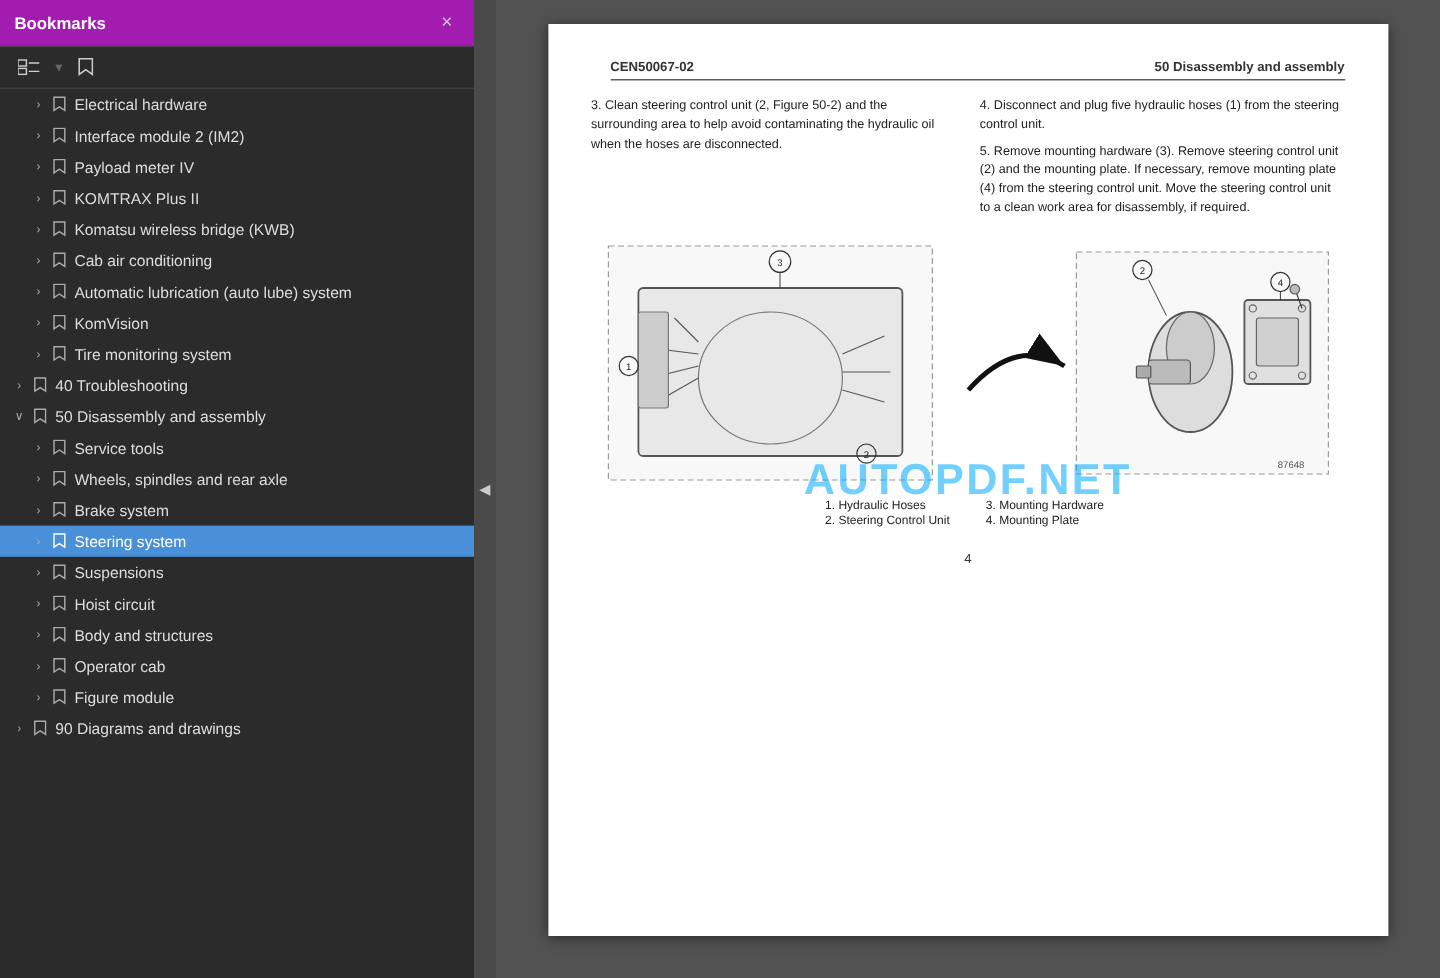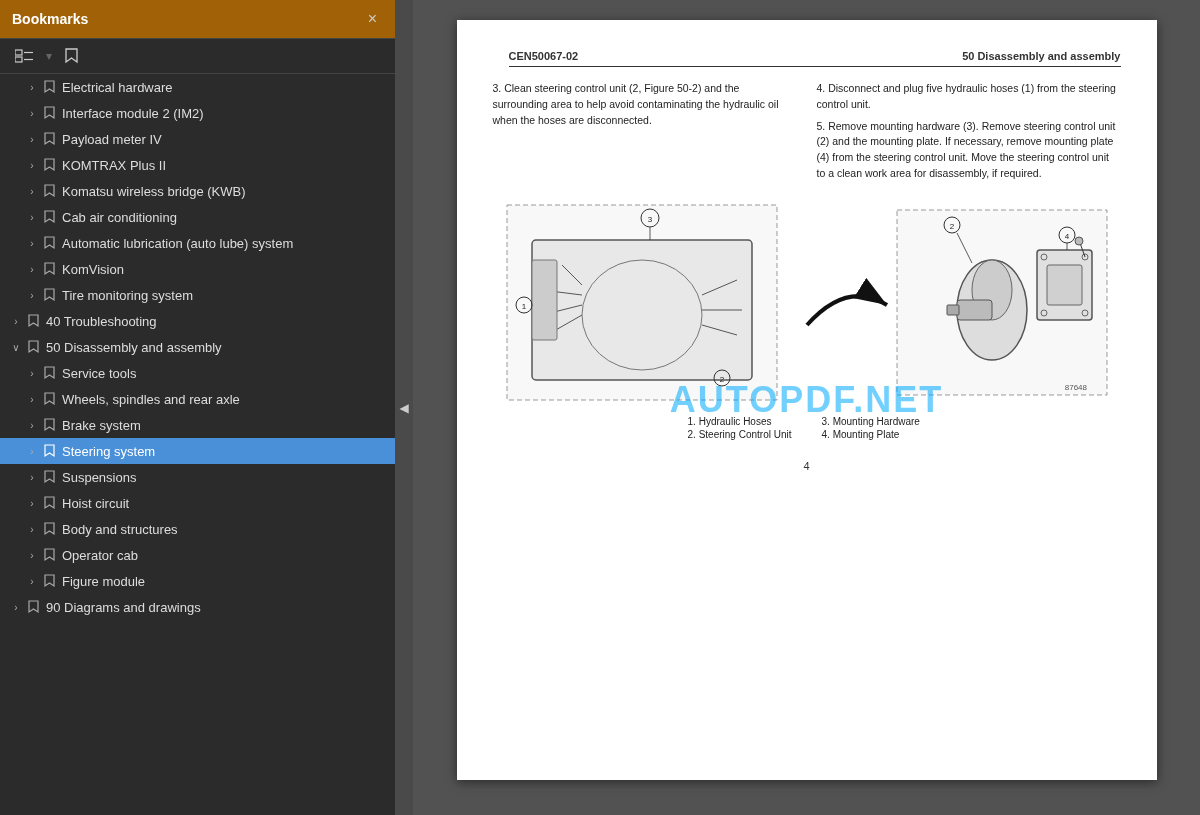--- a/index.html
+++ b/index.html
@@ -13,21 +13,21 @@
       display: flex;
       flex-direction: column;
       height: 815px;
       overflow: hidden;
     }
     #sidebar-header {
       display: flex;
       align-items: center;
       justify-content: space-between;
       padding: 8px 12px;
-      background: #a16207;
+      background: #a21caf;
       border-bottom: 1px solid #444;
     }
     #sidebar-title {
       color: #fff;
       font-size: 14px;
       font-weight: 600;
     }
     #sidebar-close {
       color: #ccc;
       font-size: 16px;

